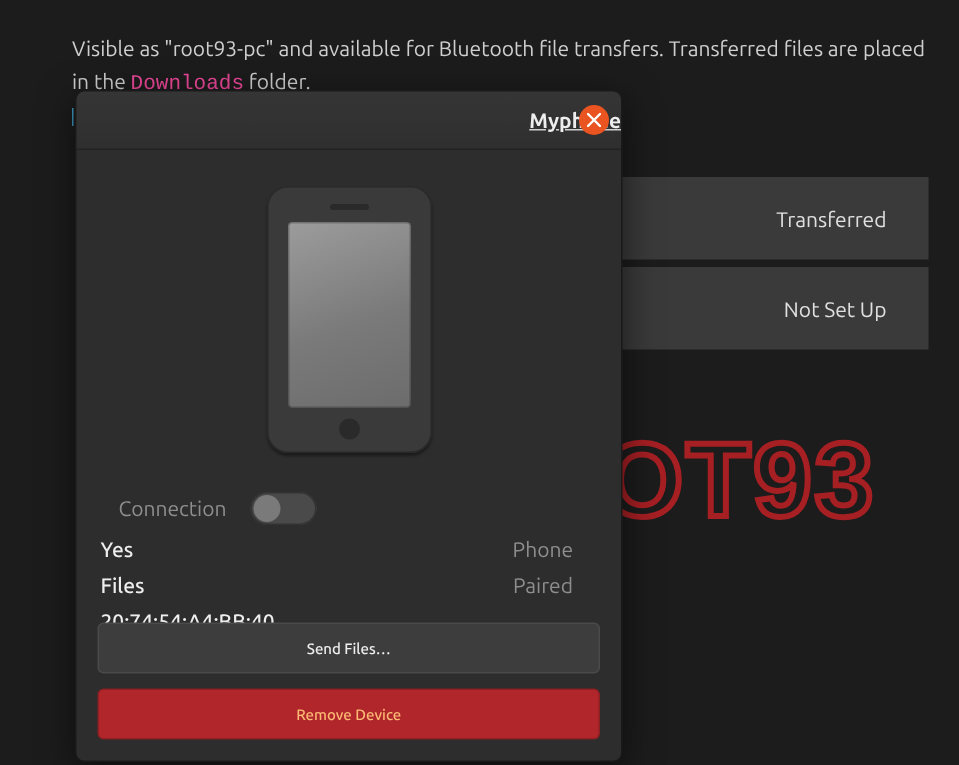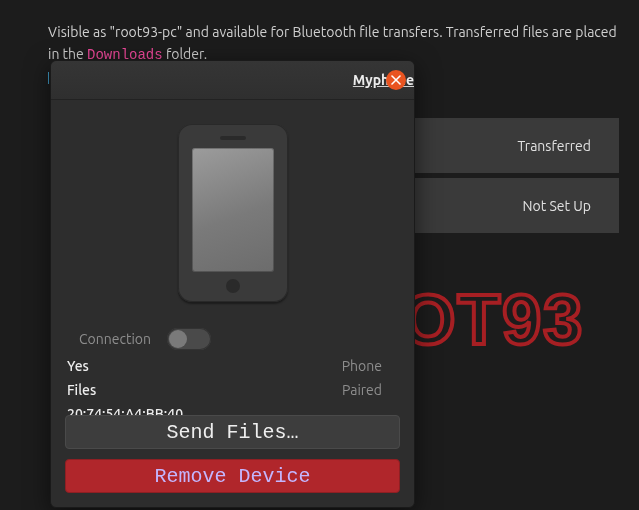--- a/index.html
+++ b/index.html
@@ -199,35 +199,34 @@
     display: flex;
     flex-direction: column;
     gap: 10px;
   }
   .btn {
     height: 34px;
     border-radius: 4px;
     display: flex;
     align-items: center;
     justify-content: center;
-    font-size: 20px;
+    font-size: 10px;
     font-weight: 500;
     cursor: pointer;
     box-sizing: border-box;
-    font-family: Liberation Mono, monospace;
   }
   .btn-grey {
     background: #3d3d3d;
     border: 1px solid #4a4a4a;
     color: #eee;
   }
   .btn-red {
     background: #b0262b;
     border: 1px solid #8e1f23;
-    color: #c4b5fd;
+    color: #fdba74;
   }
 
   
   .wm {
     position: absolute;
     left: 292px;
     top: 280px;
     font-family: Impact, "Arial Black", sans-serif;
     font-size: 70px;
     font-weight: 900;

